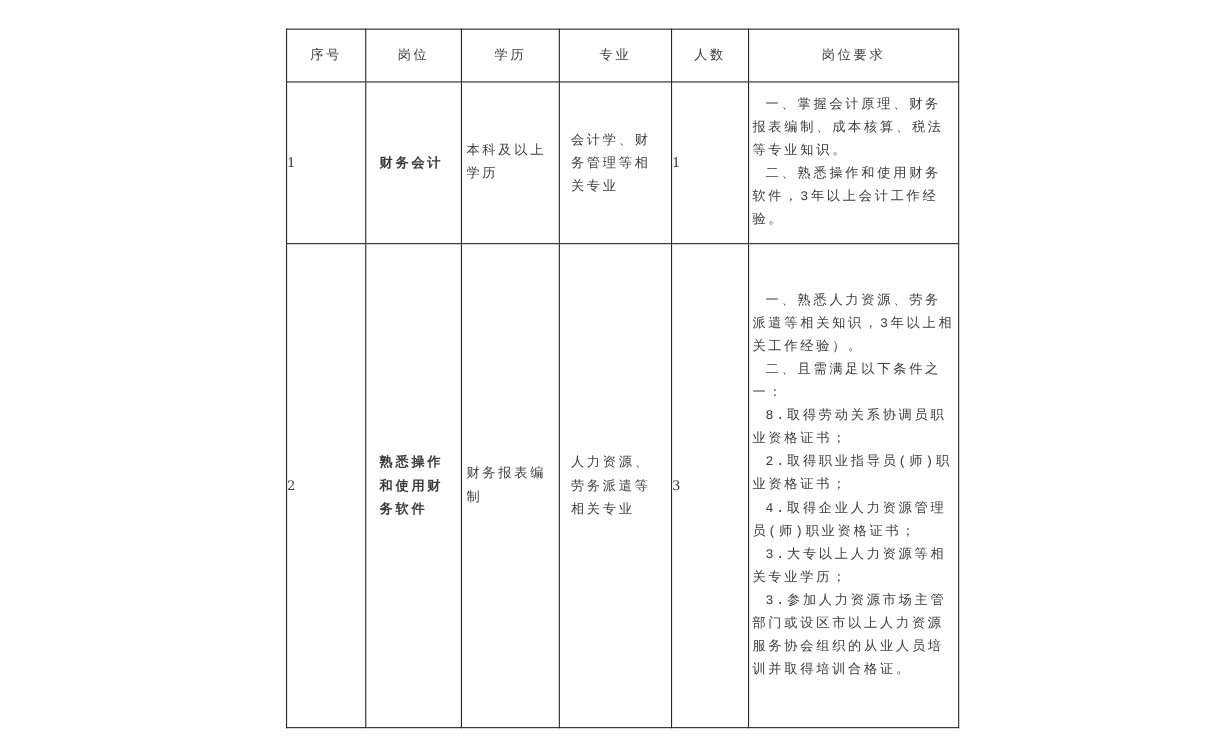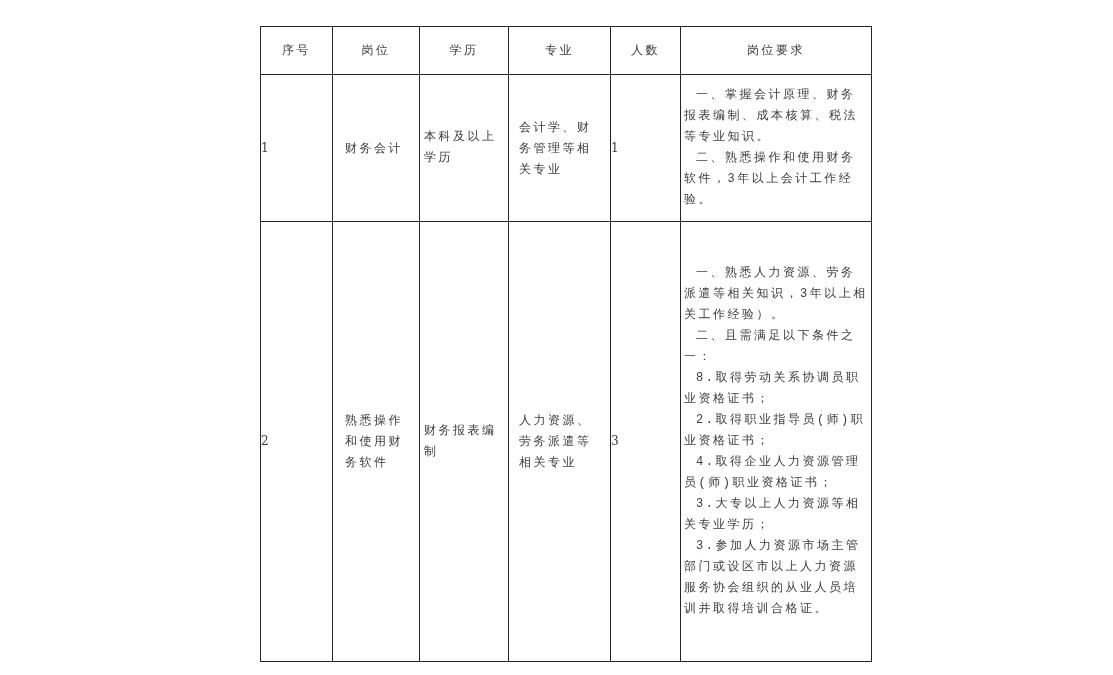--- a/index.html
+++ b/index.html
@@ -40,21 +40,21 @@
   }
   .job-table th {
     height: 47px;
     text-align: center;
     padding: 0;
   }
   td.c {
     text-align: left;
     padding: 0;
   }
-  td.pos   { padding: 0 12px; }
+  td.pos   { padding: 0 12px; font-weight: bold; }
   td.edu   { padding: 0 4px; font-family: Liberation Mono, monospace; }
   td.major { padding: 0 10px; }
   td.req {
     text-align: left;
     padding: 0 3px;
     vertical-align: middle;
     font-family: Liberation Mono, monospace;
   }
   td.req p {
     margin: 0;

